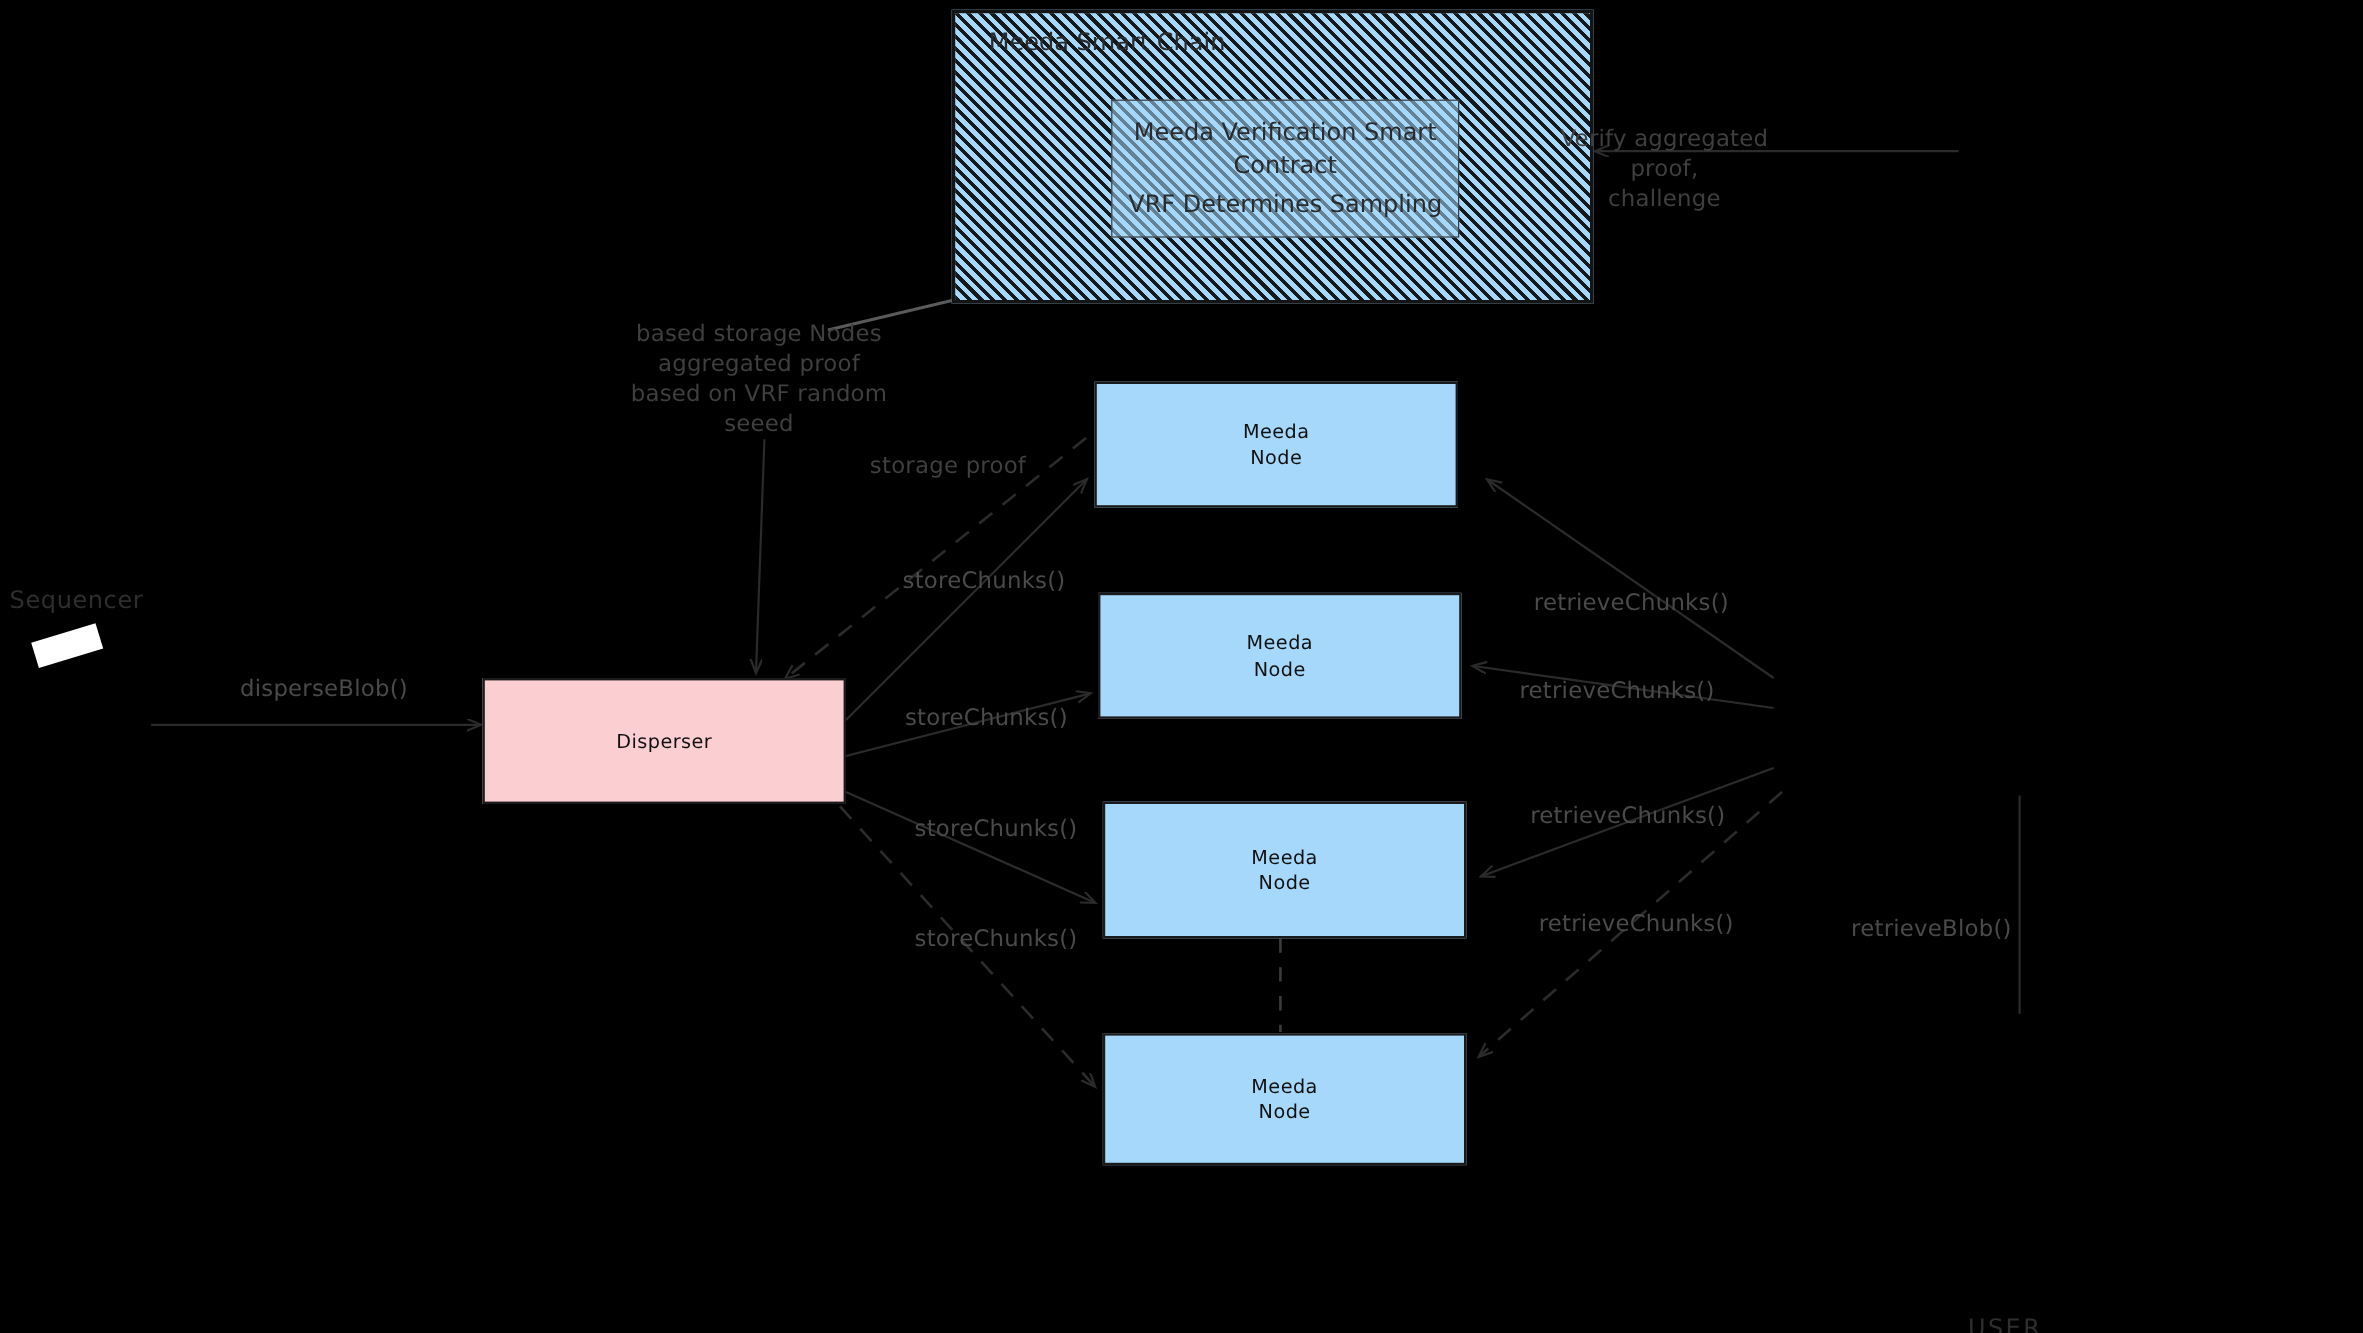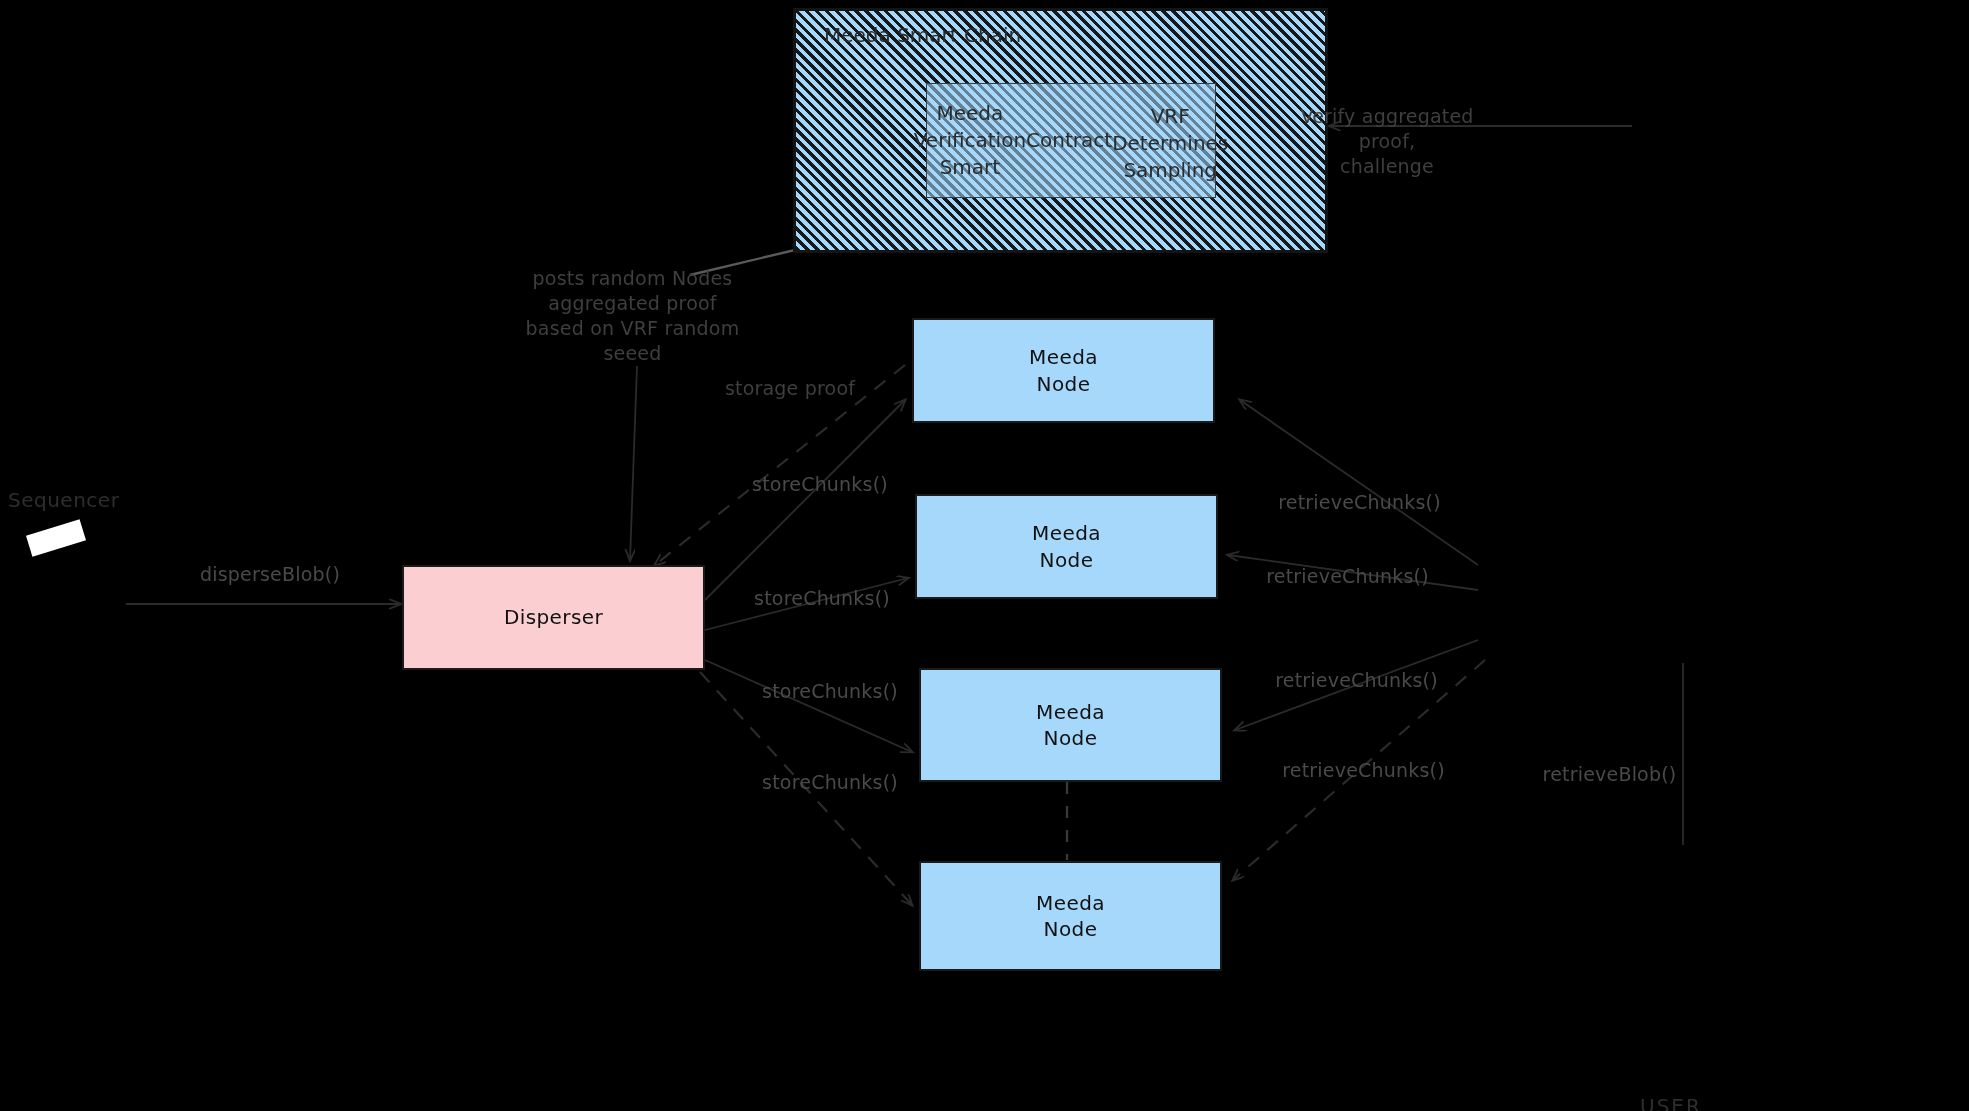--- a/index.html
+++ b/index.html
@@ -6,21 +6,21 @@
   body{
     font-family:"DejaVu Sans", sans-serif;
     width:1969px;height:1111px;overflow:hidden;position:relative;
   }
   #stage{position:absolute;left:0;top:0;width:1969px;height:935px;background:#000;}
   svg#wires{position:absolute;left:0;top:0;width:1969px;height:1111px;}
 
   .node{position:absolute;box-sizing:border-box;display:flex;align-items:center;
         justify-content:center;text-align:center;color:#111;
         font-family:"DejaVu Sans", sans-serif;}
-  .node .lbl{line-height:1.32;font-size:20px;letter-spacing:.4px;}
+  .node .lbl{line-height:1.32;font-size:16px;letter-spacing:.4px;}
 
   .meeda{background:#a5d8fb;border:2.5px solid #1a1a1a;}
   .disperser{background:#fbcfd2;border:2.5px solid #1a1a1a;}
   .retriever{background:#fbe79a;border:2.5px solid #1a1a1a;}
 
   
   .stack{position:absolute;}
   .stack .card{position:absolute;background:#fbe79a;border:2.5px solid #1a1a1a;
                box-sizing:border-box;}
 
@@ -28,21 +28,21 @@
   .chain{position:absolute;box-sizing:border-box;border:3px solid #141414;
          background:#a5d8fb;}
   .chain .hatch{position:absolute;left:0;top:0;right:0;bottom:0;
     background-image:repeating-linear-gradient(45deg,
         rgba(10,10,10,.93) 0px, rgba(10,10,10,.93) 3px,
         rgba(10,10,10,0) 3px, rgba(10,10,10,0) 7px);
     pointer-events:none;}
   .chain .chain-title{position:absolute;left:28px;top:12px;font-size:20px;
         color:#2a2a2a;mix-blend-mode:normal;z-index:1;}
   .chain .inner{position:absolute;box-sizing:border-box;border:1.5px solid #3a3a3a;
-        background:rgba(165,216,251,.55);display:flex;flex-direction:row;
+        background:rgba(165,216,251,.55);display:flex;flex-direction:column;
         align-items:center;justify-content:center;z-index:1;}
   .chain .inner div{font-size:20px;color:#2b2b2b;line-height:1.35;text-align:center;}
 
   .edge-label{position:absolute;color:#4a4a4a;font-size:19px;line-height:1.32;
               white-space:pre-line;text-align:center;letter-spacing:.2px;}
   .edge-label.dim{color:#3f3f3f;}
 
   .plain-text{position:absolute;color:#3b3b3b;font-size:20px;letter-spacing:.5px;}
   .plain-text.faint{color:#2e2e2e;margin-top:22px;}
 
@@ -138,21 +138,21 @@
   </div>
 
 
   <div class="plain-text faint" style="left:8px;top:466px;">Sequencer</div>
   <div class="seq-tick" style="left:28px;top:527px;width:56px;height:22px;transform:rotate(-17deg);"></div>
 
   <div class="plain-text faint" style="left:1640px;top:1072px;letter-spacing:2px;">USER</div>
 
   <div class="edge-label" style="left:170px;top:562px;width:200px;">disperseBlob()</div>
 
-  <div class="edge-label dim" style="left:520px;top:266px;width:225px;">posts random Nodes
+  <div class="edge-label dim" style="left:520px;top:266px;width:225px;">based storage Nodes
 aggregated proof
 based on VRF random
 seeed</div>
 
   <div class="edge-label dim" style="left:700px;top:376px;width:180px;">storage proof</div>
 
   <div class="edge-label dim" style="left:1272px;top:104px;width:230px;">Verify aggregated proof,
 challenge</div>
 
   <div class="edge-label" style="left:730px;top:472px;width:180px;">storeChunks()</div>

